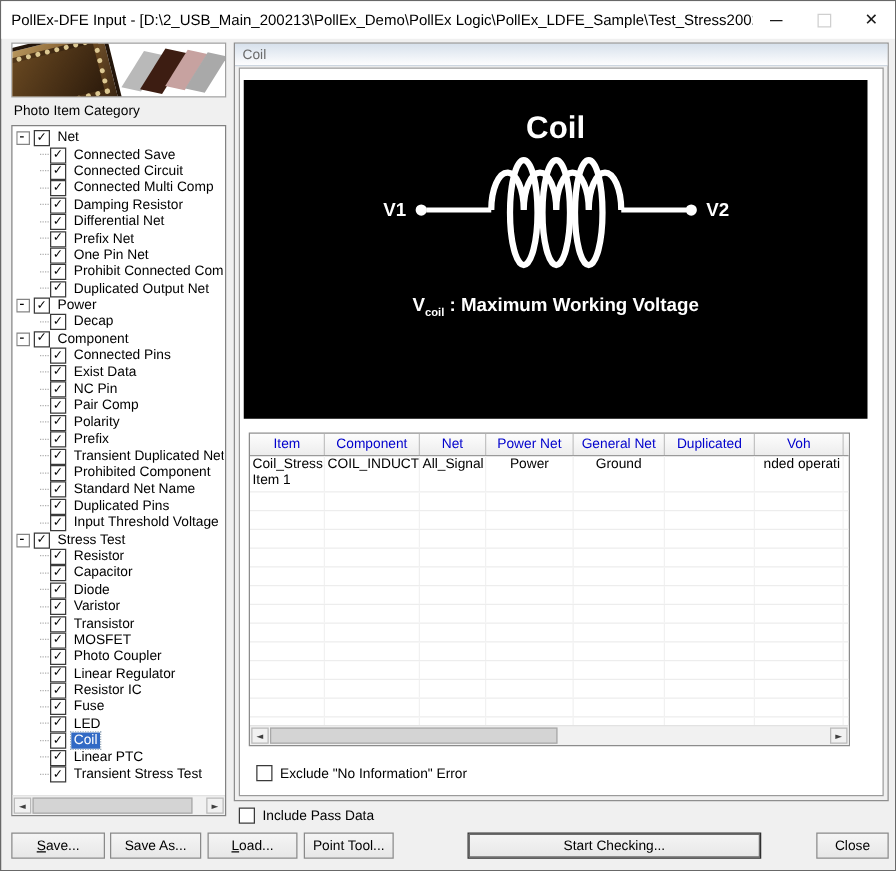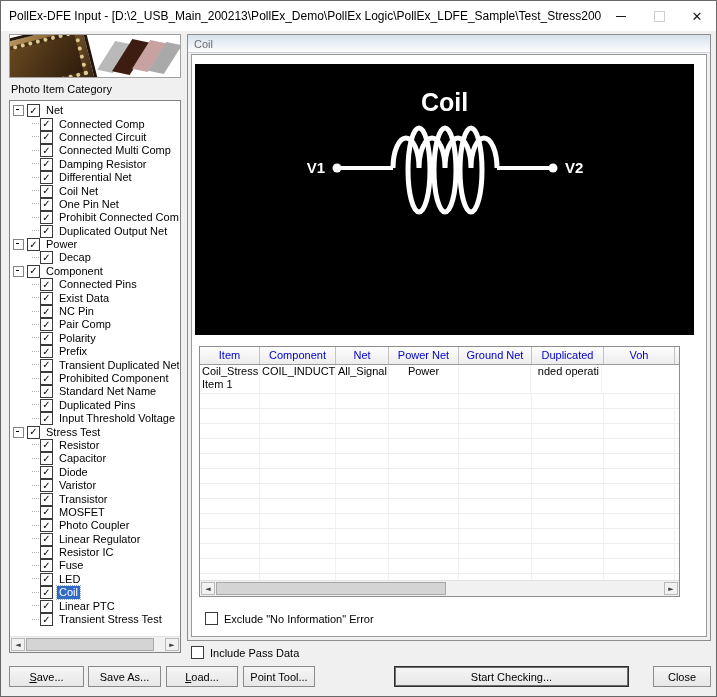--- a/index.html
+++ b/index.html
@@ -90,21 +90,21 @@
   .exclude-line{left:13px;top:557px;}
   .include-line{position:absolute;left:190px;top:645px;display:flex;align-items:center;}
 
   
   .btn{position:absolute;top:665px;height:21px;background:linear-gradient(#f5f5f5,#e7e7e7);
        border:1px solid #8a8a8a;box-sizing:border-box;display:flex;align-items:center;
        justify-content:center;font-size:11px;}
   .btn.default{border:1px solid #2f2f2f;box-shadow:inset 0 0 0 1px #6c6c6c;}
   #btn-save{left:8px;width:75px;} #btn-saveas{left:87px;width:73px;}
   #btn-load{left:165px;width:72px;} #btn-point{left:242px;width:72px;}
-  #btn-start{left:393px;width:235px;} #btn-close{left:652px;width:58px;}
+  #btn-start{left:373px;width:235px;} #btn-close{left:652px;width:58px;}
 </style>
 </head>
 <body>
 
 <div id="win">
 
   <div class="titlebar">
     <div class="title-text">PollEx-DFE Input - [D:\2_USB_Main_200213\PollEx_Demo\PollEx Logic\PollEx_LDFE_Sample\Test_Stress200226.SDFEI]</div>
     <div class="winbtns">
       <div class="winbtn">
@@ -132,21 +132,21 @@
   <div class="treebox">
     <div class="tree">
         <div class="trow">
           <span class="expander"></span>
           <span class="cb">✓</span>
           <span class="tlabel">Net</span>
         </div>
         <div class="trow child">
           <span class="stub"></span>
           <span class="cb">✓</span>
-          <span class="tlabel">Connected Comp</span>
+          <span class="tlabel">Connected Save</span>
         </div>
         <div class="trow child">
           <span class="stub"></span>
           <span class="cb">✓</span>
           <span class="tlabel">Connected Circuit</span>
         </div>
         <div class="trow child">
           <span class="stub"></span>
           <span class="cb">✓</span>
           <span class="tlabel">Connected Multi Comp</span>
@@ -157,21 +157,21 @@
           <span class="tlabel">Damping Resistor</span>
         </div>
         <div class="trow child">
           <span class="stub"></span>
           <span class="cb">✓</span>
           <span class="tlabel">Differential Net</span>
         </div>
         <div class="trow child">
           <span class="stub"></span>
           <span class="cb">✓</span>
-          <span class="tlabel">Coil Net</span>
+          <span class="tlabel">Prefix Net</span>
         </div>
         <div class="trow child">
           <span class="stub"></span>
           <span class="cb">✓</span>
           <span class="tlabel">One Pin Net</span>
         </div>
         <div class="trow child">
           <span class="stub"></span>
           <span class="cb">✓</span>
           <span class="tlabel">Prohibit Connected Comp</span>
@@ -351,39 +351,41 @@
             <path d="M198,48 a13,30 0 1 1 26,0 a13,30 0 1 1 26,0 a13,30 0 1 1 26,0 a13,30 0 1 1 26,0"></path>
             <ellipse cx="224" cy="50" rx="11" ry="42"></ellipse>
             <ellipse cx="250" cy="50" rx="11" ry="42"></ellipse>
             <ellipse cx="276" cy="50" rx="11" ry="42"></ellipse>
           </g>
           <circle cx="142" cy="48" r="4.5" fill="#ffffff"></circle>
           <circle cx="358" cy="48" r="4.5" fill="#ffffff"></circle>
           <text x="130" y="53" text-anchor="end" fill="#ffffff" font-size="15" font-weight="bold">V1</text>
           <text x="370" y="53" text-anchor="start" fill="#ffffff" font-size="15" font-weight="bold">V2</text>
         </svg>
+        <div class="vsub"><span>V</span><sub>coil</sub><span> : Maximum Working Voltage</span></div>
       </div>
 
       <div class="tablebox">
         <div class="thead">
             <div class="th" style="width: 60px;">Item</div>
             <div class="th" style="width: 76px;">Component</div>
             <div class="th" style="width: 53px;">Net</div>
             <div class="th" style="width: 70px;">Power Net</div>
-            <div class="th" style="width: 73px;">Ground Net</div>
+            <div class="th" style="width: 73px;">General Net</div>
             <div class="th" style="width: 72px;">Duplicated</div>
             <div class="th" style="width: 71px;">Voh</div>
             <div class="th" style="width: 40px;"></div>
           </div>
         <div id="tbody">
             <div class="tr" style="height: 28px;">
               <div class="td" style="width: 60px;">Coil_Stress Item 1</div>
               <div class="td" style="width: 76px;">COIL_INDUCTOR</div>
               <div class="td" style="width: 53px;">All_Signal</div>
               <div class="td c" style="width: 70px;">Power</div>
+              <div class="td c" style="width: 73px;">Ground</div>
               <div class="td c" style="width: 72px;"></div>
               <div class="td r" style="width: 71px;">nded operati</div>
             </div>
             <div class="tr" style="height: 14px;">
               <div class="td" style="width: 60px;"></div>
               <div class="td" style="width: 76px;"></div>
               <div class="td" style="width: 53px;"></div>
               <div class="td" style="width: 70px;"></div>
               <div class="td" style="width: 73px;"></div>
               <div class="td" style="width: 72px;"></div>

